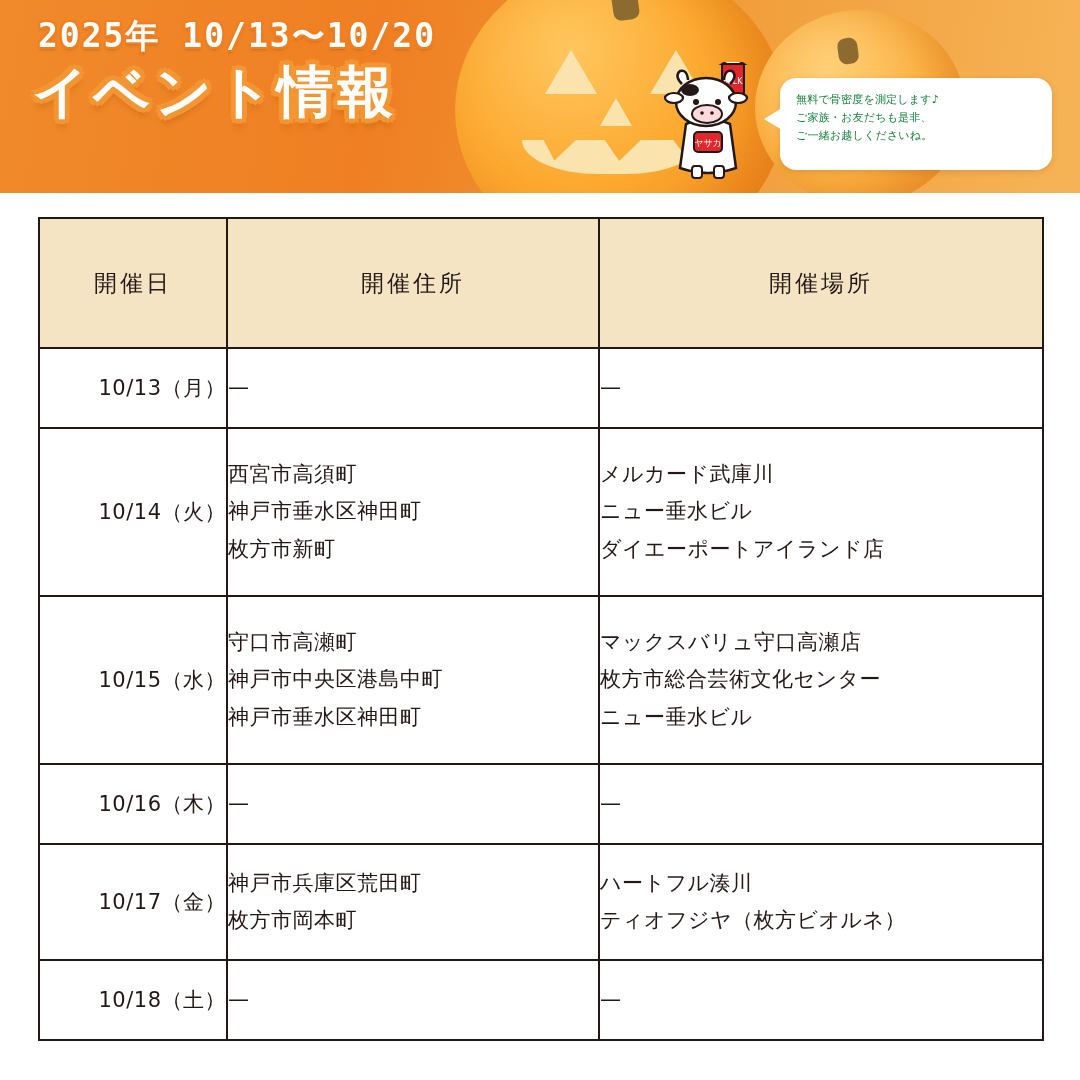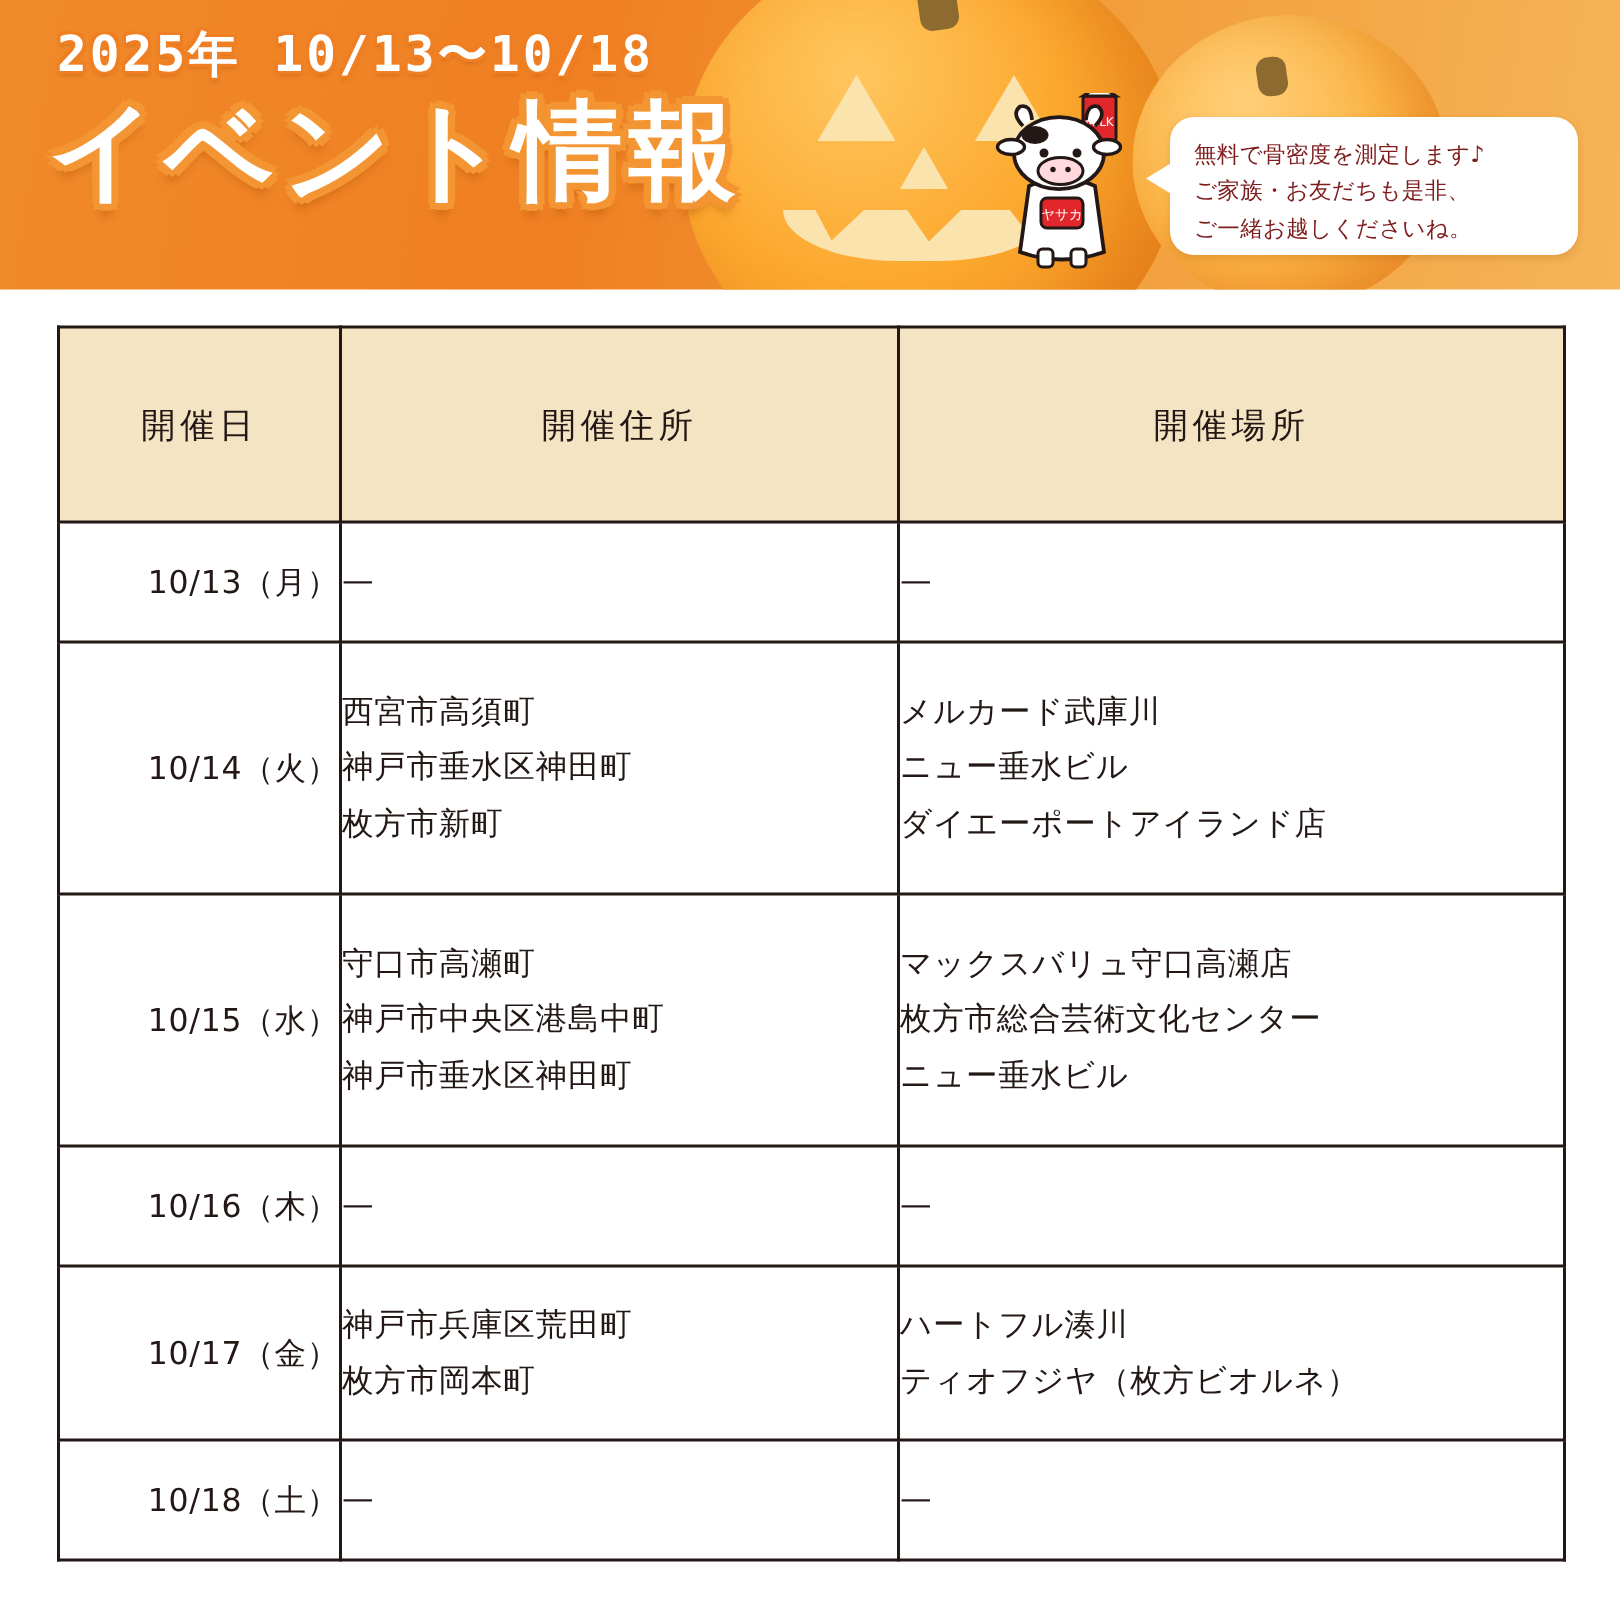--- a/index.html
+++ b/index.html
@@ -102,21 +102,21 @@
     font-weight: bold;
     color: #ffffff;
     letter-spacing: 2px;
     text-shadow:
       -2px -2px 0 #ef7f22, 2px -2px 0 #ef7f22, -2px 2px 0 #ef7f22, 2px 2px 0 #ef7f22,
       0 3px 3px rgba(150,60,0,.35);
     margin-left: 6px;
   }
   .banner-title {
     font-family: "DejaVu Sans", sans-serif;
-    font-size: 72px;
+    font-size: 56px;
     font-weight: bold;
     color: #ffffff;
     letter-spacing: 4px;
     line-height: 1.05;
     margin-top: 4px;
     text-shadow:
       -4px -4px 0 #f49533, 4px -4px 0 #f49533, -4px 4px 0 #f49533, 4px 4px 0 #f49533,
       -5px 0 0 #f49533, 5px 0 0 #f49533, 0 -5px 0 #f49533, 0 5px 0 #f49533,
       0 8px 6px rgba(160,70,0,.35);
   }
@@ -146,23 +146,23 @@
     position: absolute;
     left: -16px;
     top: 30px;
     border-top: 11px solid transparent;
     border-bottom: 11px solid transparent;
     border-right: 18px solid #ffffff;
   }
   .bubble-text {
     padding: 13px 14px 0 16px;
     font-family: "DejaVu Sans", sans-serif;
-    font-size: 15px;
+    font-size: 11px;
     line-height: 1.62;
-    color: #7f1d1d;
+    color: #15803d;
     letter-spacing: .2px;
     white-space: pre-line;
   }
 
   
   .table-wrap {
     padding: 24px 22px 0 38px;
   }
   table.event-table {
     border-collapse: collapse;
@@ -225,21 +225,21 @@
   <div class="pumpkin big"></div>
   <div class="stem s1"></div>
   <div class="pumpkin small"></div>
   <div class="stem s2"></div>
   <div class="face eye-l"></div>
   <div class="face eye-r"></div>
   <div class="face nose"></div>
   <div class="face mouth"></div>
 
   <div class="banner-title-wrap">
-    <div class="banner-date">2025年 10/13〜10/18</div>
+    <div class="banner-date">2025年 10/13〜10/20</div>
     <div class="banner-title">イベント情報</div>
   </div>
 
   <div class="mascot">
     <svg width="96" height="118" viewBox="0 0 96 118" xmlns="http://www.w3.org/2000/svg">
 
       <g>
         <rect x="62" y="2" width="22" height="30" rx="2" fill="#e2272c" stroke="#231815" stroke-width="2"></rect>
         <polygon points="62,2 73,-5 84,2" fill="#ffffff" stroke="#231815" stroke-width="2"></polygon>
         <text x="73" y="22" font-size="8" fill="#ffffff" text-anchor="middle" font-family="DejaVu Sans, sans-serif">MILK</text>

